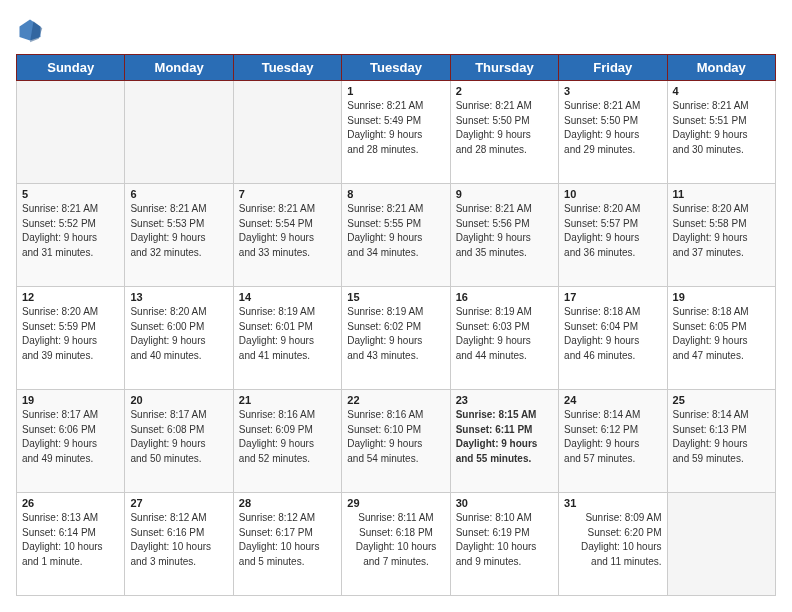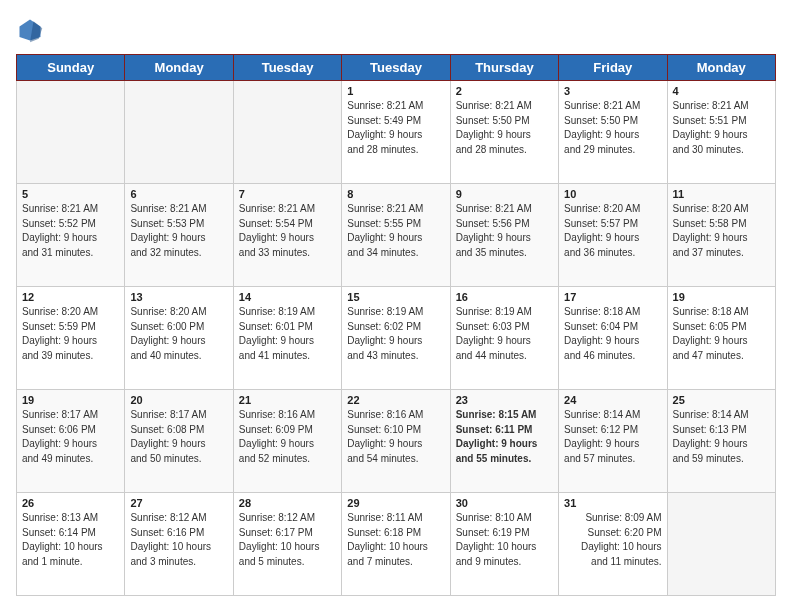--- a/index.html
+++ b/index.html
@@ -331,21 +331,21 @@
           </td>
           <td>
             <span class="day-num">28</span>
             <div class="day-info" style="white-space: pre-line;">Sunrise: 8:12 AM
 Sunset: 6:17 PM
 Daylight: 10 hours
 and 5 minutes.</div>
           </td>
           <td>
             <span class="day-num">29</span>
-            <div class="day-info" style="white-space: pre-line;">Sunrise: 8:11 AM
+            <div class="day-info" style="white-space: pre-line; text-align: center;">Sunrise: 8:11 AM
 Sunset: 6:18 PM
 Daylight: 10 hours
 and 7 minutes.</div>
           </td>
           <td>
             <span class="day-num">30</span>
             <div class="day-info" style="white-space: pre-line;">Sunrise: 8:10 AM
 Sunset: 6:19 PM
 Daylight: 10 hours
 and 9 minutes.</div>

